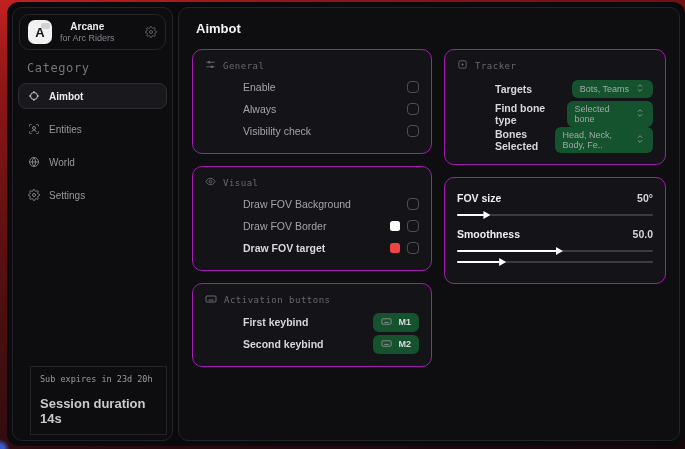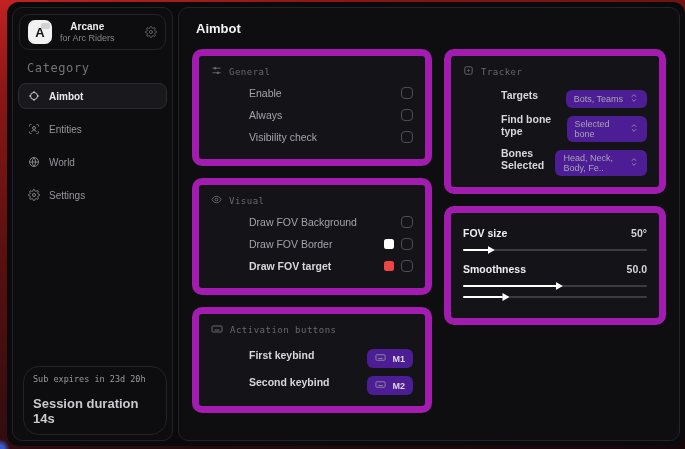--- a/index.html
+++ b/index.html
@@ -48,57 +48,57 @@
   .nav { display:flex; flex-direction:column; gap:7px; padding:0 5px; }
   .nav-item {
     display:flex; align-items:center; gap:9px;
     padding:6px 9px; border:1px solid transparent; border-radius:8px;
     color:#96969e; font-size:10px; cursor:default;
   }
   .nav-item.selected { background:#19191d; border-color:#2c2c31; color:#e9e9ed; font-weight:700; }
   .nav-icon { display:flex; color:inherit; opacity:.85; }
 
   .footer-card {
-    position:absolute; left:10px; right:5px; bottom:5px;
-    border:1px solid #242428; border-radius:16px; padding:7px 9px 8px;
+    position:absolute; left:17px; right:5px; bottom:5px;
+    border:1px solid #242428; border-radius:0; padding:7px 9px 8px;
     background:#0d0d10;
   }
   .footer-line1 { font-family:"DejaVu Sans Mono", monospace; font-size:8.5px; color:#9a9aa1; }
   .footer-line2 { font-size:13px; font-weight:700; color:#c9c9cf; margin-top:12px; }
 
   
   .main {
     flex:1; background:#0e0e11; border:1px solid #242428; border-radius:10px;
     padding:11px 13px; overflow:hidden;
   }
   .page-title { font-size:13px; font-weight:700; color:#f3f3f5; margin:2px 0 13px 4px; }
   .columns { display:flex; gap:12px; align-items:flex-start; }
   .col-left  { width:240px; flex-shrink:0; display:flex; flex-direction:column; gap:12px; }
   .col-right { flex:1; display:flex; flex-direction:column; gap:12px; }
 
-  .card { background:#141418; border:7px solid #a21caf; border-radius:10px; padding:9px 12px 11px; }
+  .card { background:#141418; border:1px solid #a21caf; border-radius:10px; padding:9px 12px 11px; }
   .card-head {
     display:flex; align-items:center; gap:7px;
     font-family:"DejaVu Sans Mono", monospace; font-size:9px; letter-spacing:.5px;
     color:#68686f; margin-bottom:4px;
   }
   .card-head svg { color:#68686f; }
 
   .row { display:flex; align-items:center; justify-content:space-between; min-height:22px; }
   .row-label { font-size:10.5px; color:#d7d7dc; font-weight:600;padding-left:38px; }
   .row.dim .row-label { color:#a3a3ab; font-weight:500; }
   .row-right { display:flex; align-items:center; gap:7px; }
 
   .checkbox { width:12px; height:12px; border:1.5px solid #4d4d55; border-radius:4px; background:transparent; }
   .swatch { width:10px; height:10px; border-radius:2.5px; }
 
   .chip {
     display:flex; align-items:center; gap:6px;
-    background:#4c1d95; border-radius:6px; padding:3px 8px;
-    font-size:9px; color:#a6a6ae; cursor:default;margin-top:8px;
+    background:#14532d; border-radius:6px; padding:3px 8px;
+    font-size:9px; color:#a6a6ae; cursor:default;
   }
   .chip svg { color:#8d8d95; }
   .keychip { font-size:9px; font-weight:700; color:#dadade; }
 
   .acc-row { margin-top:2px; }
   .acc-label { font-size:10.5px; font-weight:700; color:#efeff2; }
   .acc-value { font-size:10.5px; font-weight:700; color:#d4d4d9; }
   .slider { position:relative; height:2px; background:#3b3b42; border-radius:2px; margin:7px 0 9px; }
   .slider-fill { position:absolute; left:0; top:0; height:100%; background:#ffffff; border-radius:2px; }
   .slider-thumb {

